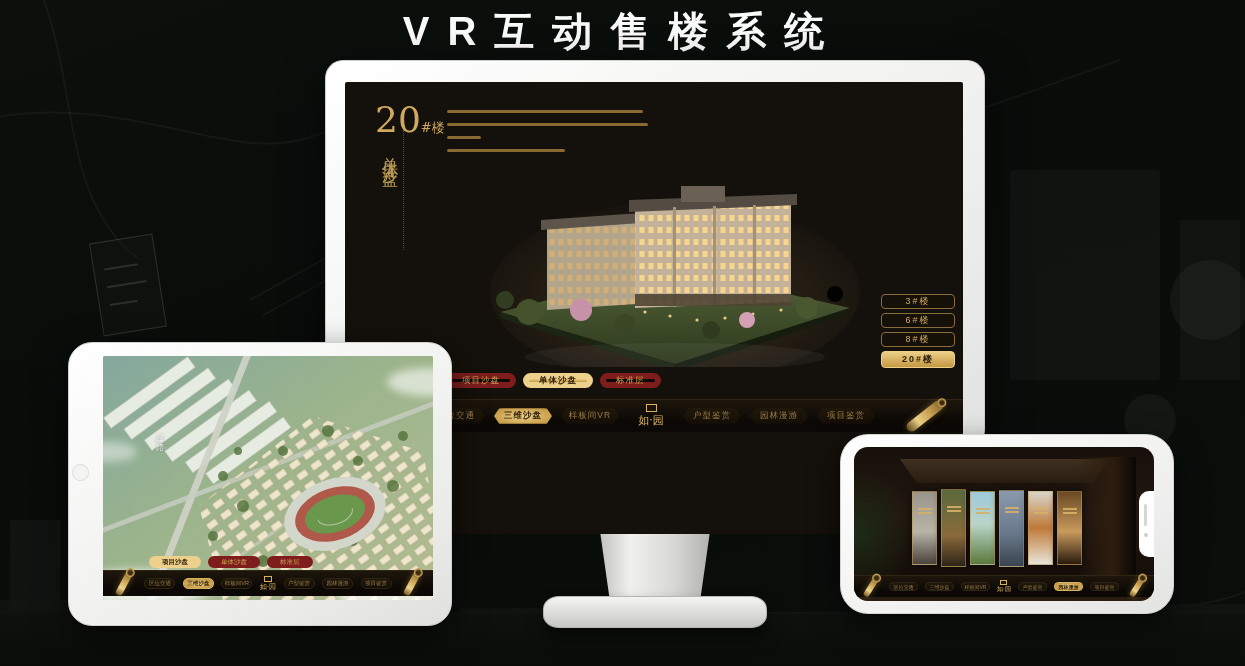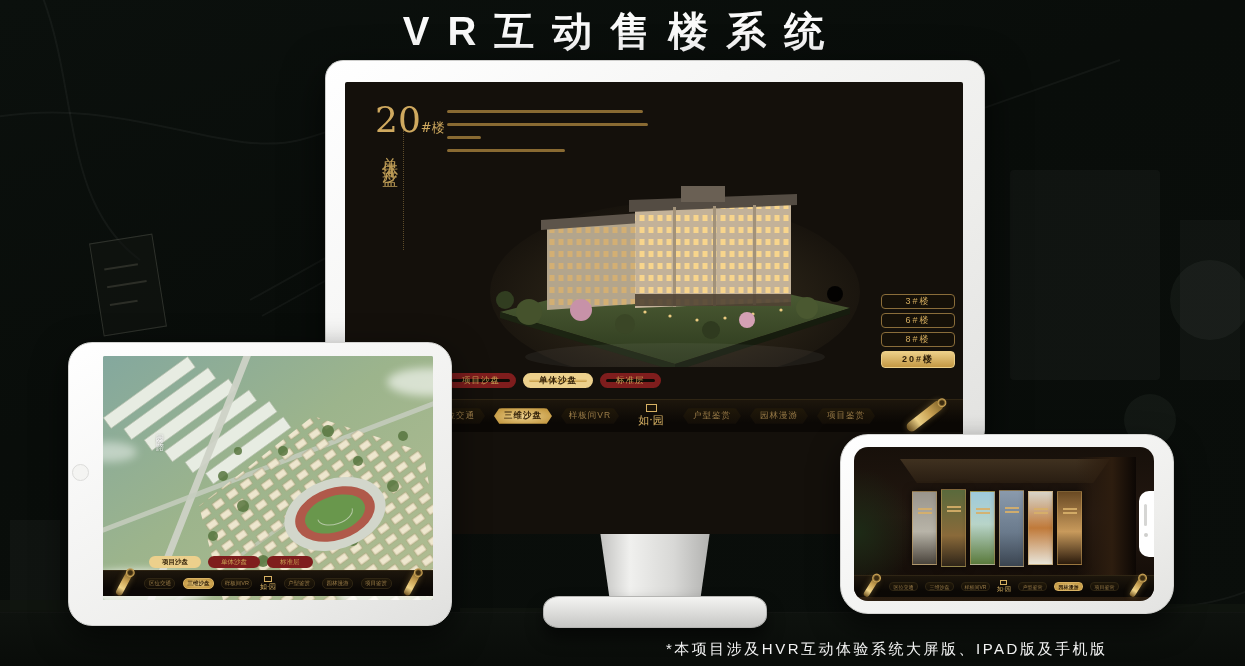--- a/index.html
+++ b/index.html
@@ -402,15 +402,14 @@
       <div class="badge">项目鉴赏</div>
       <div class="scroll"></div>
     </div>
 
     <div class="phone-notch">
       <div class="slit"></div>
       <div class="cam"></div>
     </div>
   </div>
 
-  <div class="footnote">*本项目涉及HVR互动体验系统大屏版、IPAD版及手机版</div>
 
 </div>
 
 </body></html>

